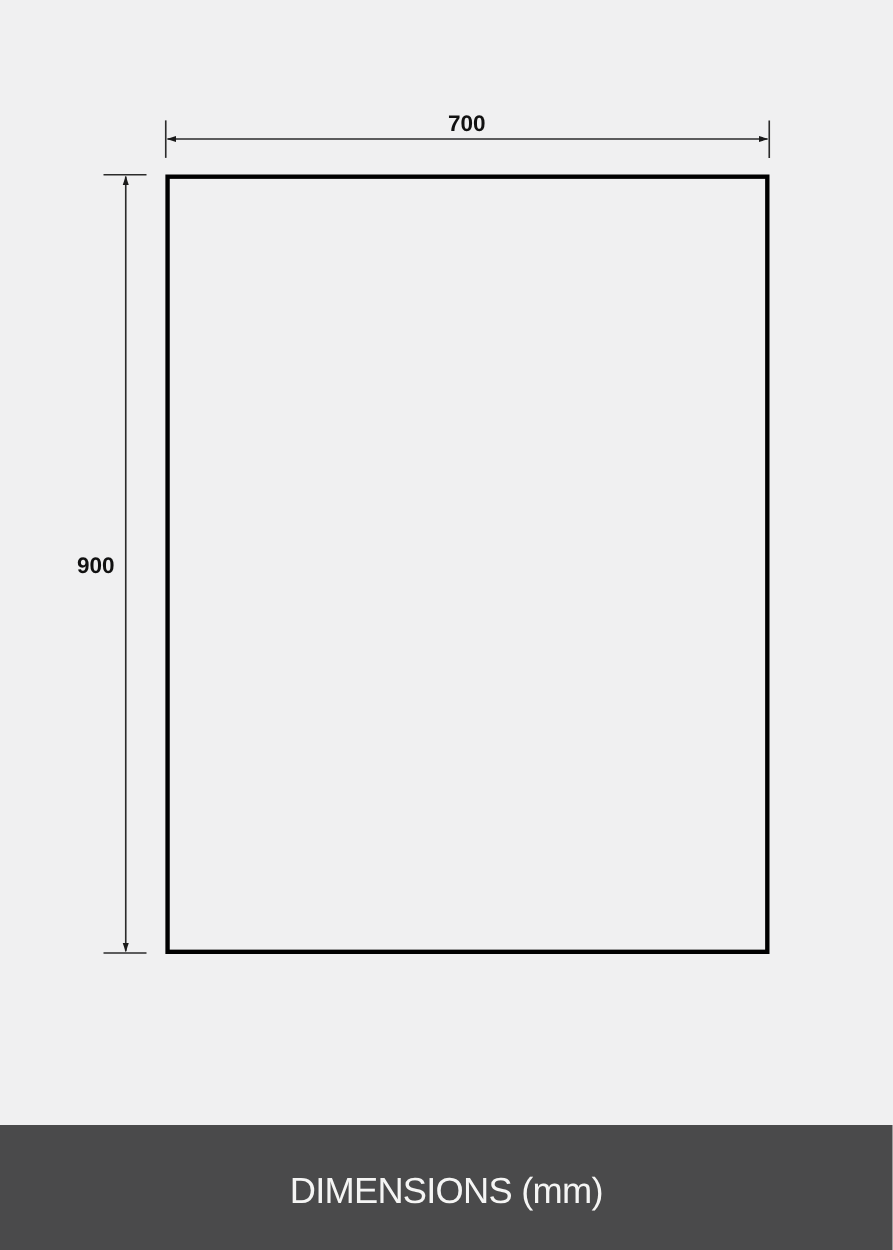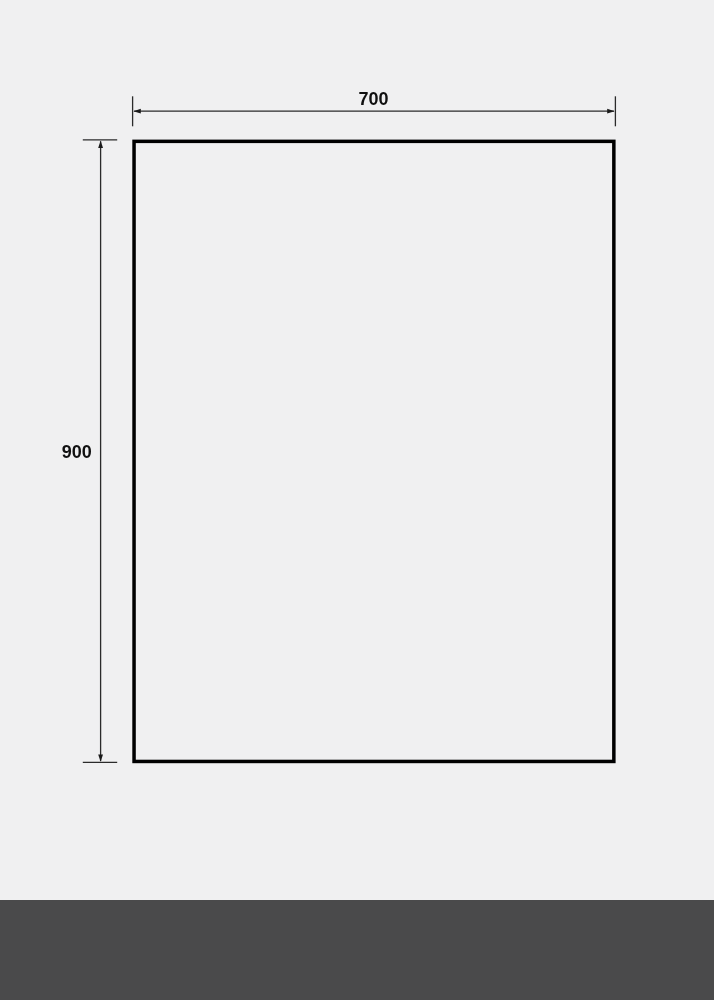--- a/index.html
+++ b/index.html
@@ -33,13 +33,14 @@
       <line x1="100.6" y1="141.2" x2="100.6" y2="761"></line>
       <polygon points="100.6,140.6 98.2,148 103,148" stroke="none"></polygon>
       <polygon points="100.6,761.8 98.2,754.4 103,754.4" stroke="none"></polygon>
     </g>
 
     <text x="76.7" y="458" font-size="18" font-weight="bold" fill="#111" text-anchor="middle">900</text>
   </svg>
 
   <div class="band"></div>
 
+  <div class="band-text">DIMENSIONS (mm)</div>
 </div>
 
 </body></html>

